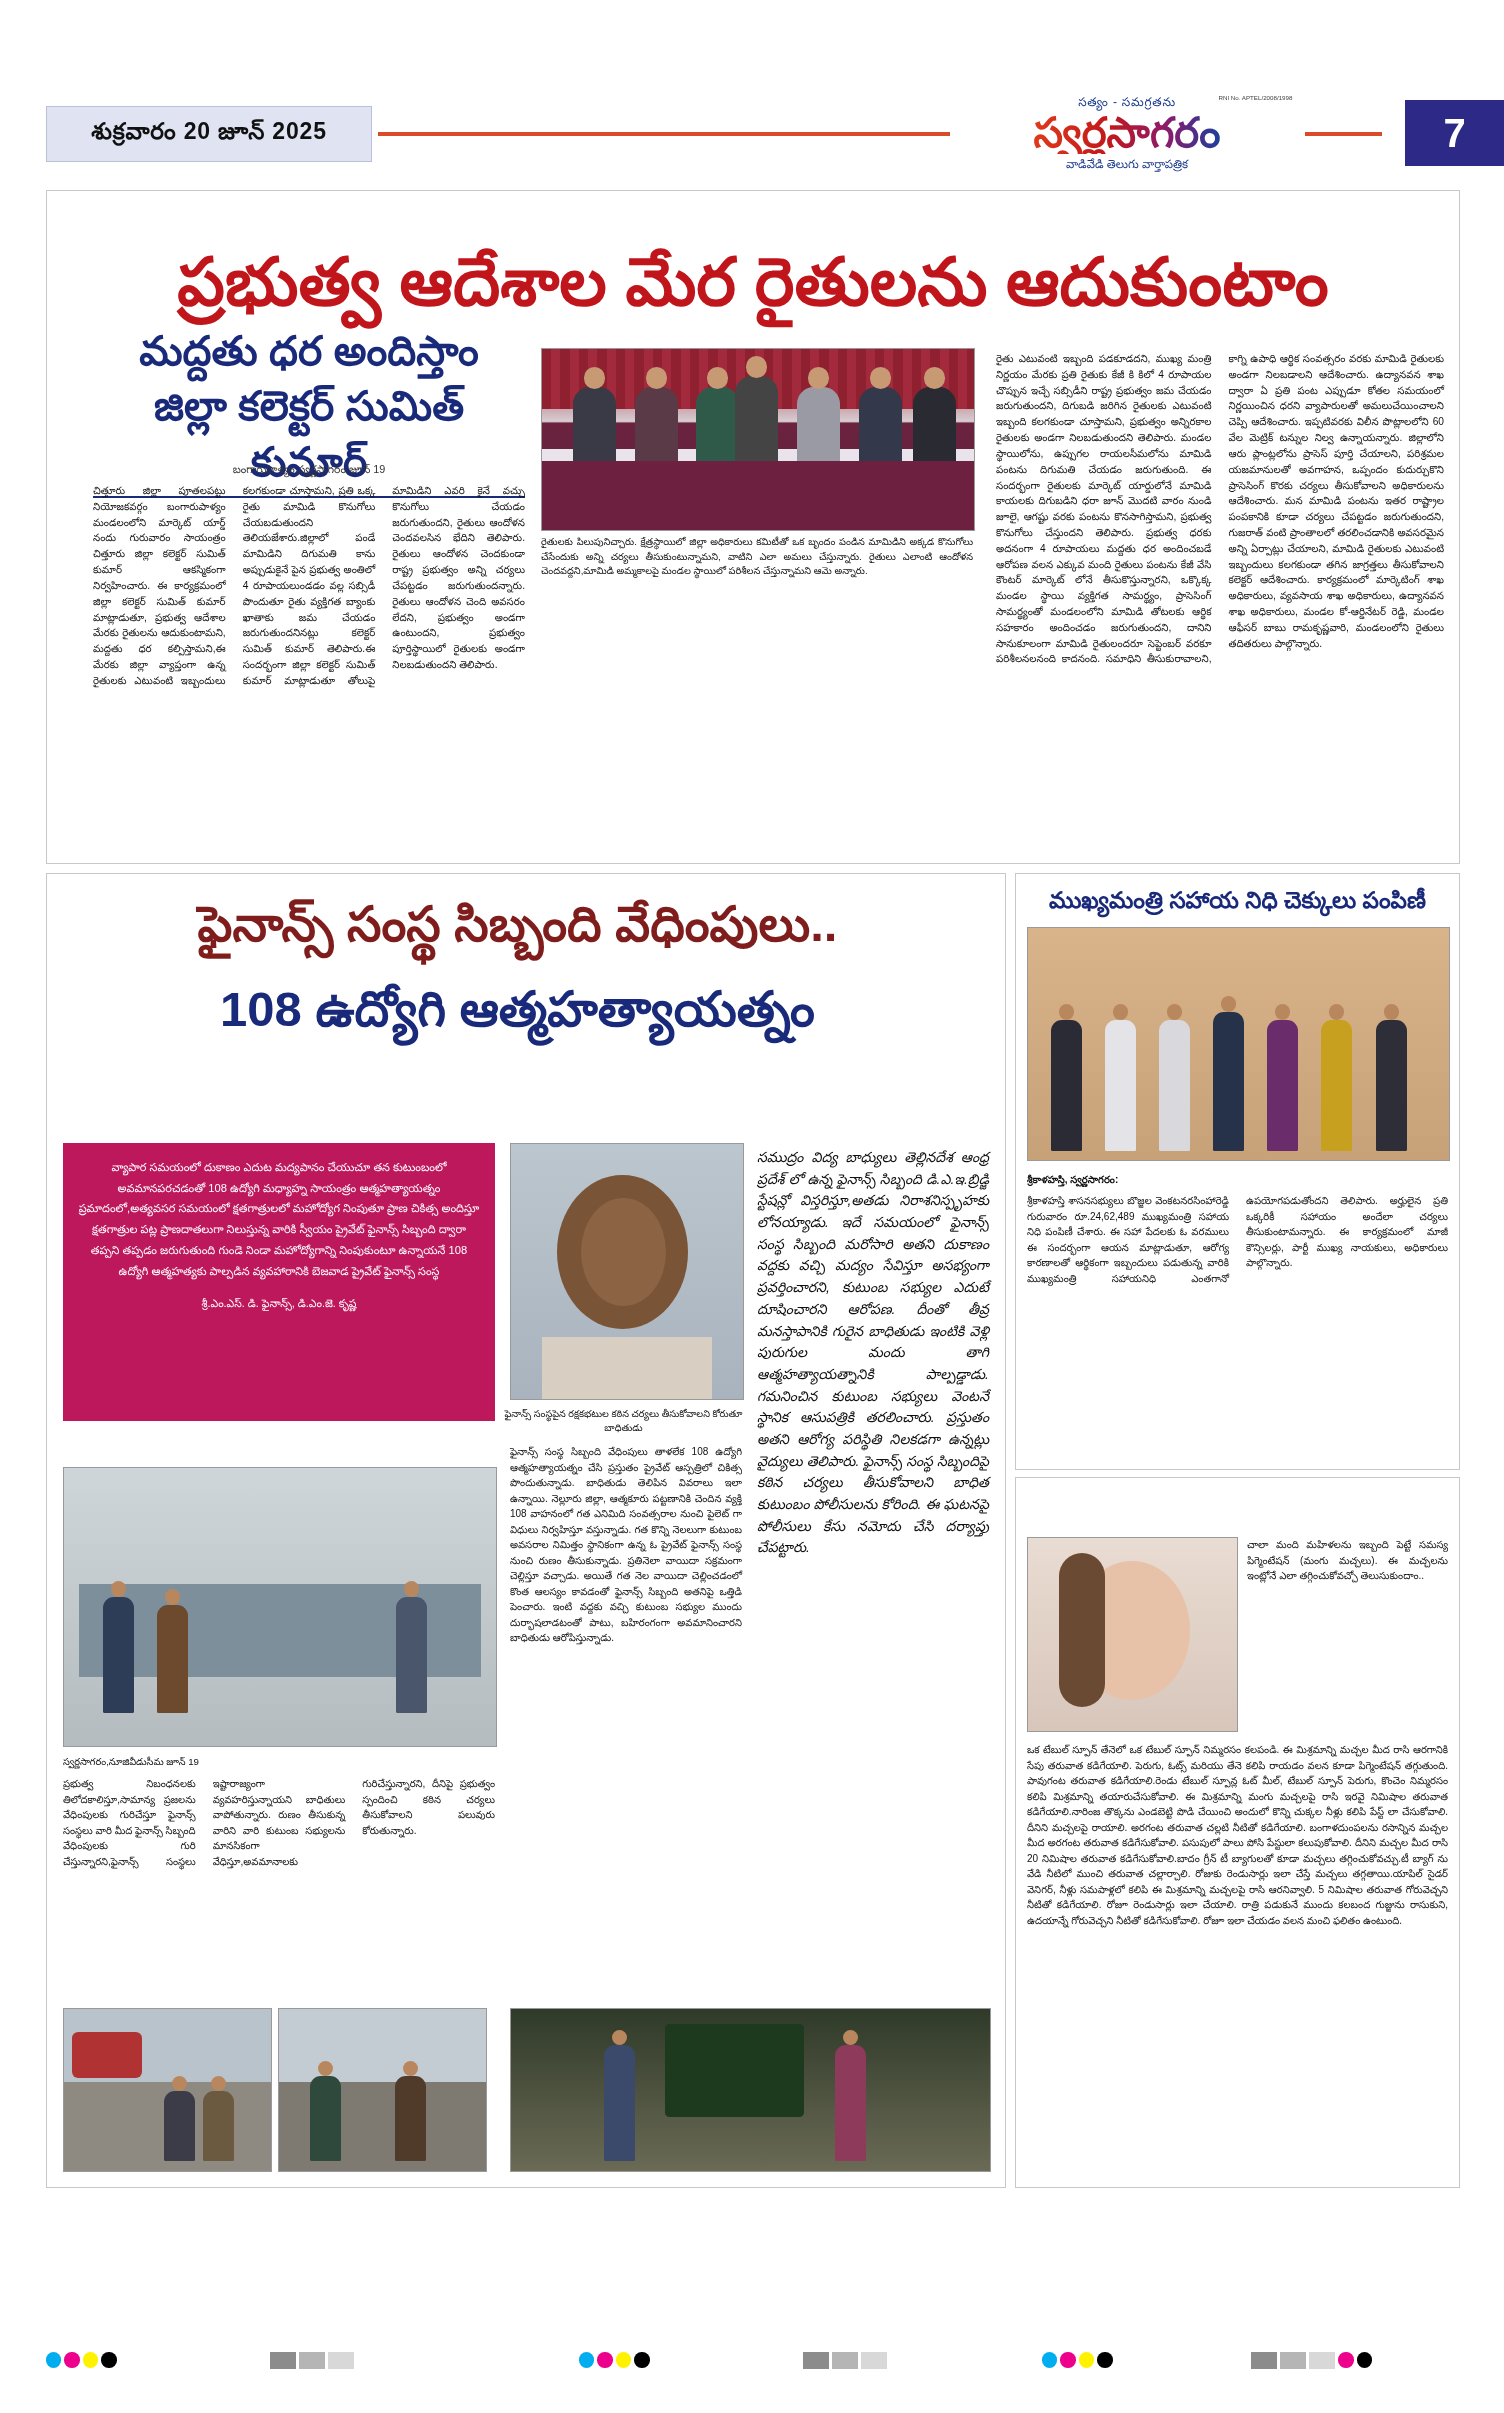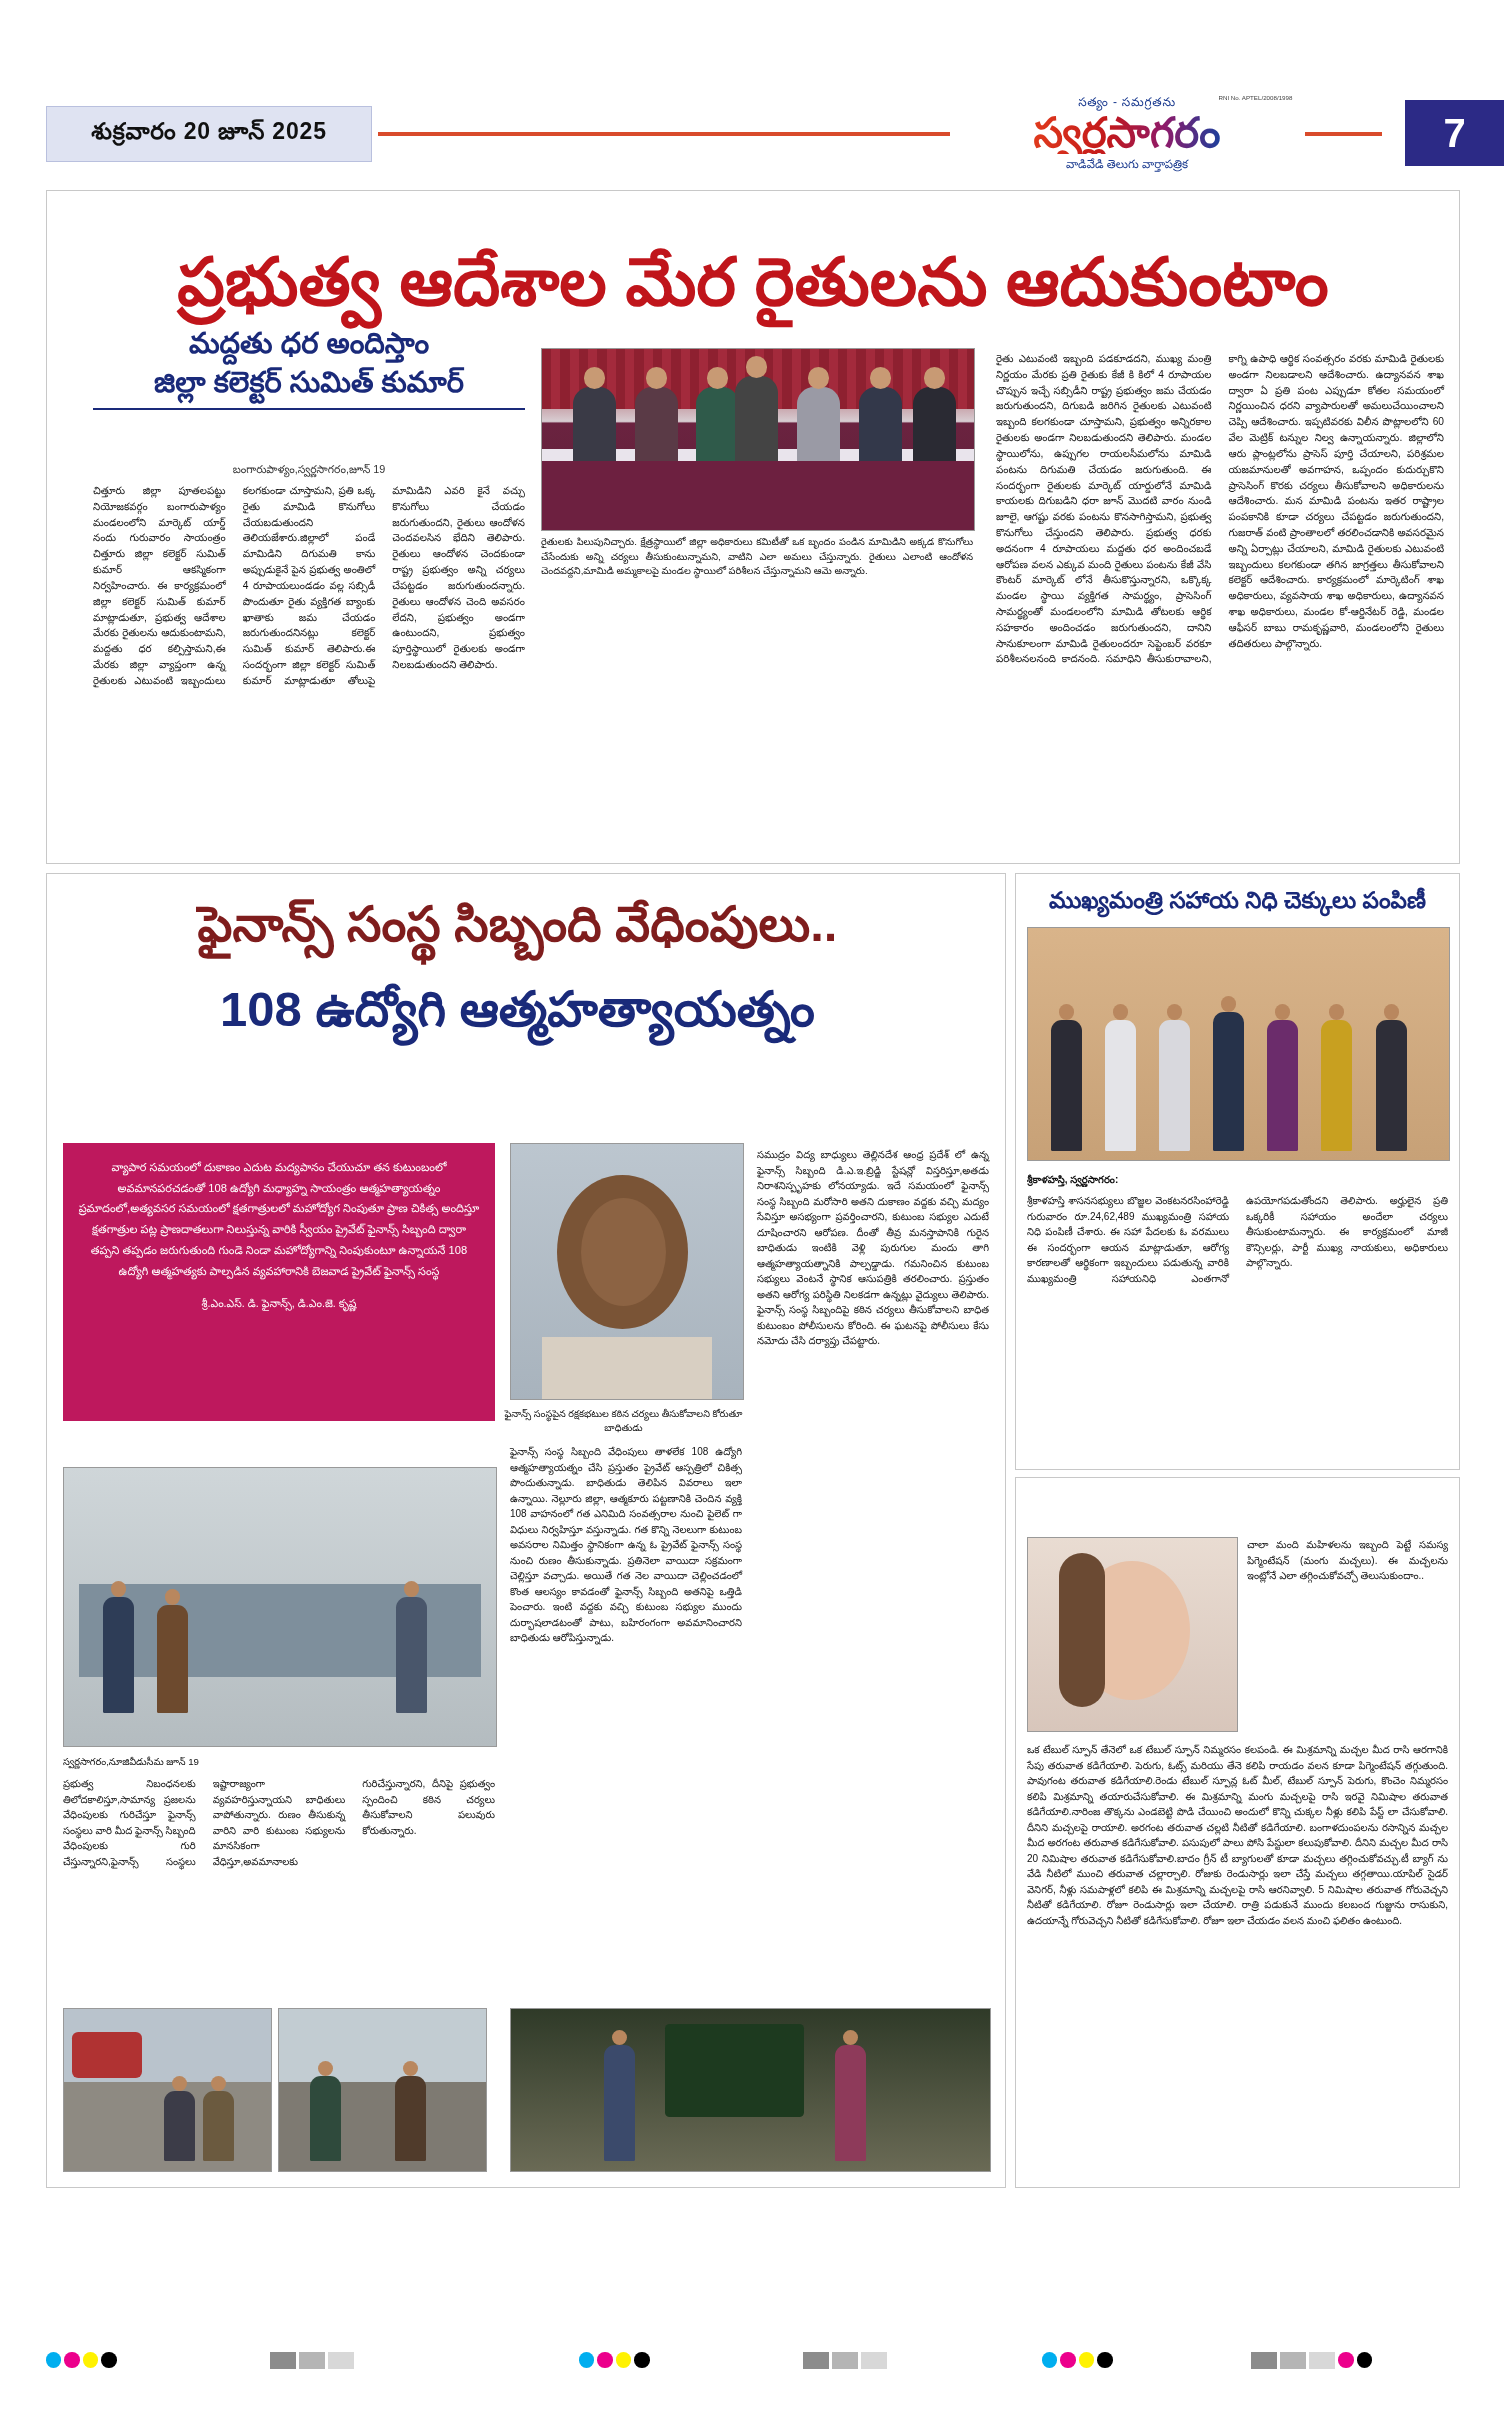--- a/index.html
+++ b/index.html
@@ -68,21 +68,21 @@
 
   
   .head-main{
     position:absolute;left:62px;top:216px;width:1382px;
     text-align:center;
     font-size:67px;font-weight:bold;color:#c0151b;
     letter-spacing:0px;line-height:1.1;margin-top:29px;
   }
   .sub-head{
     position:absolute;left:93px;top:324px;width:432px;text-align:center;
-    font-size:29px;font-weight:bold;color:#1a2a7a;line-height:1.35;
+    font-size:41px;font-weight:bold;color:#1a2a7a;line-height:1.35;
   }
   .sub-head .l2{display:block;border-bottom:2.3px solid #1a2a7a;padding-bottom:6.2px;}
   .byline{
     position:absolute;left:93px;top:463px;width:432px;text-align:center;
     font-size:10.8px;color:#333;
   }
   
   .col-text{
     position:absolute;
     font-size:10.2px;line-height:1.55;color:#111;text-align:justify;
@@ -115,21 +115,21 @@
     font-size:49px;font-weight:bold;color:#1a2a7a;line-height:1.15;
   }
   .brown-box{
     position:absolute;left:63px;top:1143px;width:432px;height:278px;
     background:#be185d;color:#fff;padding:14px 15.4px;box-sizing:border-box;
     font-size:11.2px;line-height:1.85;text-align:center;
   }
   .brown-box .sign{display:block;margin-top:12.4px;font-size:10.8px;}
   .ph-victim{left:510px;top:1143px;width:232px;height:255px;}
   .ph-victim-cap{position:absolute;left:500px;top:1407px;width:247px;font-size:9.6px;line-height:1.45;text-align:center;}
-  .t3{left:757px;top:1147px;width:232px;height:911px;column-count:1;font-size:10px;}
+  .t3{left:757px;top:1147px;width:232px;height:911px;column-count:1;font-size:14px;font-style:italic;}
   .t4{left:510px;top:1444px;width:232px;height:618px;column-count:1;font-size:10px;}
   .ph-hosp{left:63px;top:1467px;width:432px;height:278px;}
   .hosp-cap{position:absolute;left:63px;top:1755px;width:432px;font-size:9.7px;line-height:1.5;text-align:justify;}
   .t5{left:63px;top:1776px;width:432px;height:286px;column-count:3;font-size:10px;}
   .ph-b1{left:63px;top:2008px;width:207px;height:162px;}
   .ph-b2{left:278px;top:2008px;width:207px;height:162px;}
   .ph-b3{left:510px;top:2008px;width:479px;height:162px;}
 
   
   .r-head{

